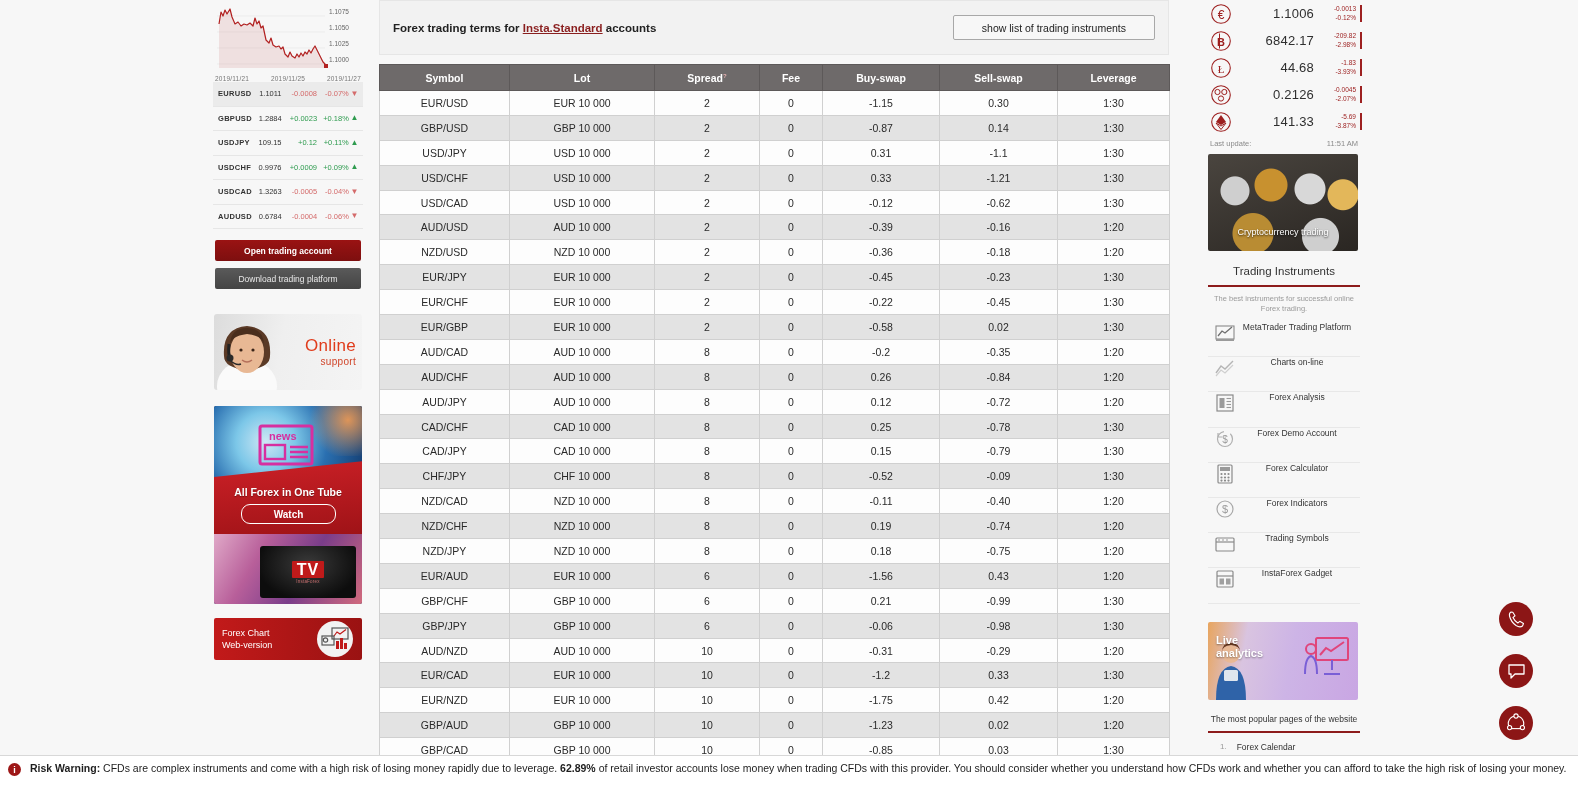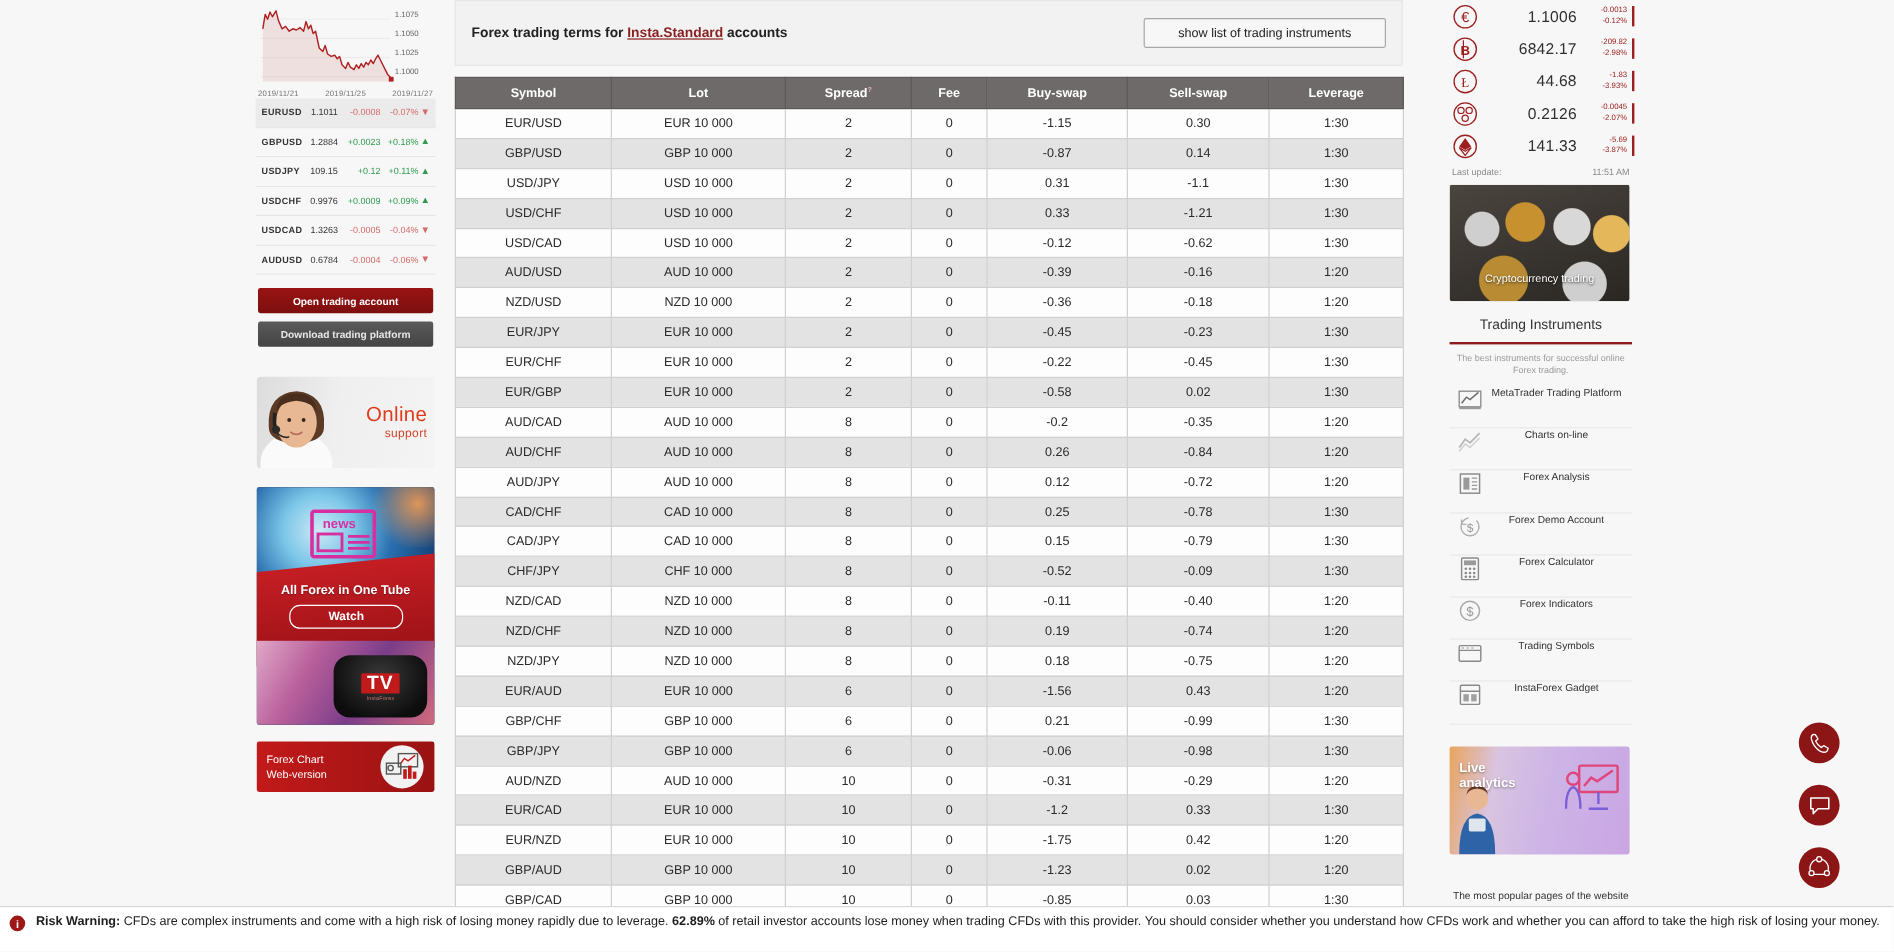--- a/index.html
+++ b/index.html
@@ -46,21 +46,21 @@
     background: linear-gradient(#9a1313,#7d0f0f);
     border: none; border-radius: 2px;
     color: #fff; font-size: 8.5px; font-weight: bold;
     font-family: "Liberation Sans", sans-serif;
     cursor: pointer;
   }
   .btn-dark {
     display:block; width: 146px; height: 21px; margin: 7px auto 0 auto;
     background: linear-gradient(#5a5a5a,#444);
     border: none; border-radius: 2px;
-    color: #e8e8e8; font-size: 8.5px; font-weight: bold;
+    color: #e8e8e8; font-size: 8.5px; font-weight: normal;
     font-family: "Liberation Sans", sans-serif;
     cursor: pointer;
   }
 
   
   .support-banner {
     position: relative; width: 148px; height: 76px;
     margin: 25px auto 0 auto;
     background: linear-gradient(100deg,#dcdcdc 0%, #efefef 45%, #f4f4f4 100%);
     border-radius: 3px; overflow: hidden;
@@ -103,23 +103,23 @@
     position:absolute; left:27px; top:98px; width:95px; height:20px; z-index:3;
     border:1.5px solid #fff; border-radius:9px; background:transparent;
     color:#fff; font-size:10px; font-weight:bold; cursor:pointer;
     font-family:"Liberation Sans", sans-serif;
   }
   .tube-bottom {
     position:absolute; left:0; bottom:0; width:148px; height:70px;
     background: linear-gradient(120deg,#e0a9c8 0%, #b85f9a 30%, #7a3d8a 60%, #d16a7d 100%);
   }
   .tv-box {
-    position:absolute; right:6px; bottom:6px; width:78px; height:52px;
+    position:absolute; right:6px; bottom:6px; width:96px; height:52px;
     background: radial-gradient(ellipse at 50% 35%, #3a3a3a, #0d0d0d 75%);
-    border-radius:14px; display:flex; flex-direction:column;
+    border-radius:3px; display:flex; flex-direction:column;
     align-items:center; justify-content:center;
   }
   .tv-box .tv {
     color:#fff; font-size:16px; font-weight:bold; letter-spacing:1px;
     background:#c01a1a; padding:0 5px; line-height:17px; border-radius:1px;
   }
   .tv-box .tvsub { color:#c97070; font-size:4.5px; margin-top:1px; letter-spacing:.2px; }
 
   
   .fcw-banner {
@@ -225,21 +225,21 @@
     line-height: 10px; padding: 7px 6px 8px 6px;
   }
   .instr-row {
     display:flex; align-items:flex-start; height: 35.2px;
     border-bottom: 1px solid #e8e8e8; margin: 0 2px;
   }
   .instr-icon { width: 34px; display:flex; align-items:center; justify-content:center; }
   .instr-label { flex:1; text-align:center; font-size: 8.5px; color:#333; padding-right: 8px; }
 
   .live-banner {
-    position:relative; width:150px; height:90px; margin: 18px 0 15px 2px;
+    position:relative; width:150px; height:78px; margin: 18px 0 0 2px;
     border-radius:2px; overflow:hidden;
     background: linear-gradient(100deg,#e8a55e 0%, #d9c4e0 25%, #cdb4e6 55%, #c9a6e3 100%);
   }
   .live-banner .person {
     position:absolute; left:2px; bottom:0; width:42px; height:60px;
   }
   .live-banner .lbl {
     position:absolute; left:8px; top:12px; color:#fff;
     font-size:11px; font-weight:bold; line-height:13px;
     text-shadow:0 1px 2px rgba(0,0,0,.4);

